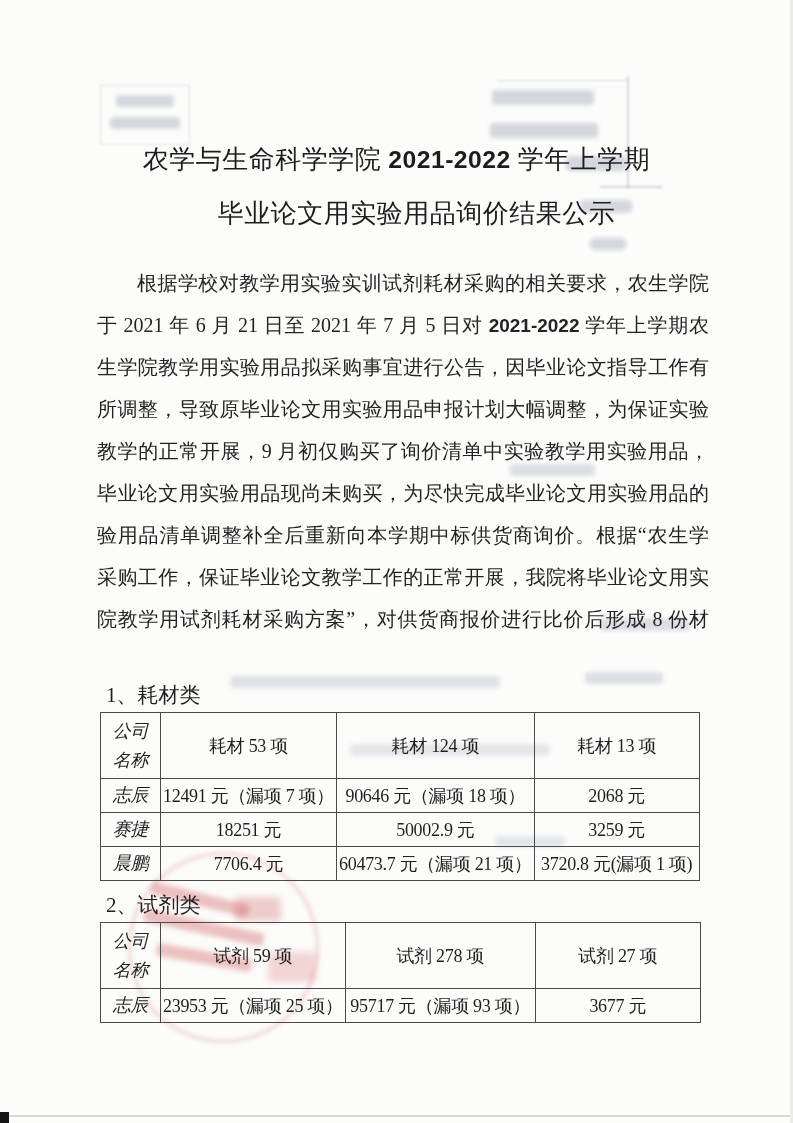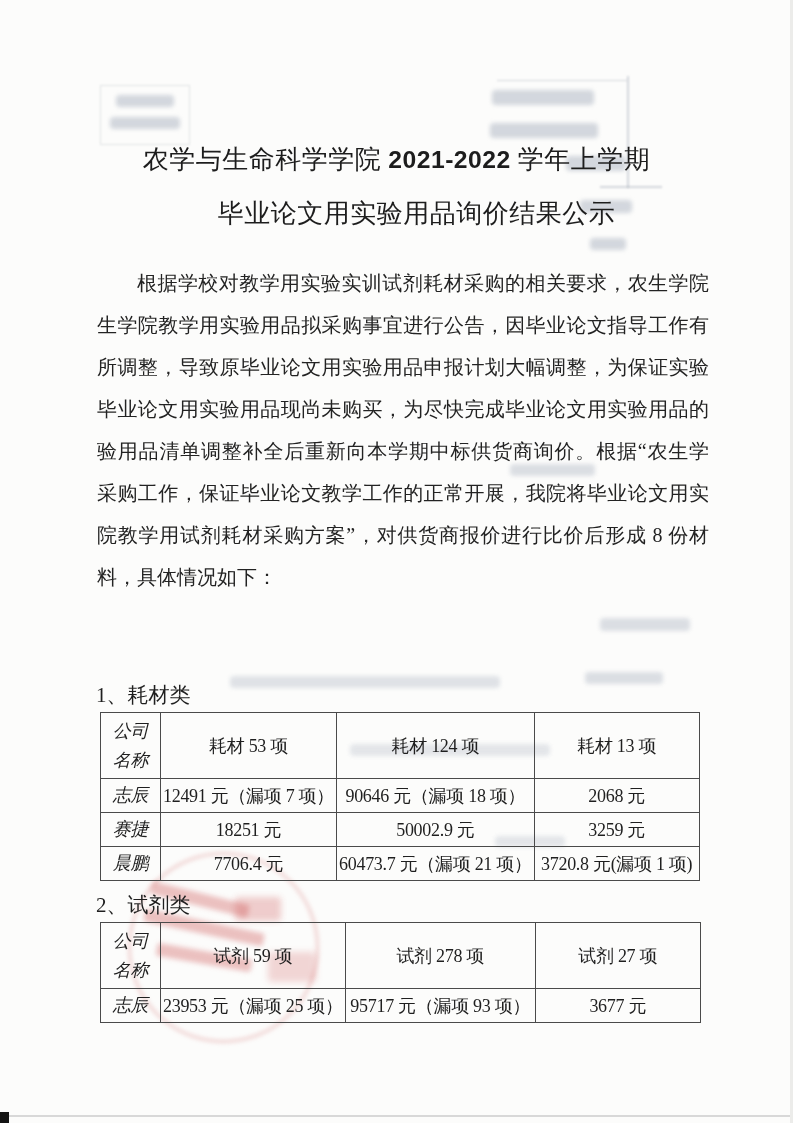--- a/index.html
+++ b/index.html
@@ -21,21 +21,21 @@
   .title1{top:142px;}
   .title2{top:196px;margin-left:20px;}
   .paragraph{position:absolute;top:262px;left:97px;width:612px;font-size:20px;color:#232323;}
   .pline{
     height:42px;line-height:42px;
     text-align:justify;text-align-last:justify;
     overflow:hidden;
   }
   .pline.indent{text-indent:40px;}
   .pline.lastline{text-align:left;text-align-last:left;}
-  .section-heading{position:absolute;left:96px;font-size:21px;color:#1f1f1f;}
+  .section-heading{position:absolute;left:106px;font-size:21px;color:#1f1f1f;}
   .heading1{top:681px;}
   .heading2{top:891px;}
   table.t{
     position:absolute;left:100px;border-collapse:collapse;table-layout:fixed;
     font-size:18px;color:#1f1f1f;background:transparent;
   }
   .t1{top:712px;}
   .t2{top:922px;}
   table.t th,table.t td{
     border:1.6px solid #4a4a4a;text-align:center;vertical-align:middle;
@@ -104,27 +104,28 @@
     <div class="right-edge"></div>
     <div class="corner-square"></div>
   </div>
 
   <div class="content">
     <div class="title title1">农学与生命科学学院 <span class="num sans">2021-2022</span> 学年上学期</div>
     <div class="title title2">毕业论文用实验用品询价结果公示</div>
 
     <div class="paragraph">
         <div class="pline indent">根据学校对教学用实验实训试剂耗材采购的相关要求，农生学院</div>
+        <div class="pline">于 <span class="num">2021</span> 年 <span class="num">6</span> 月 <span class="num">21</span> 日至 <span class="num">2021</span> 年 <span class="num">7</span> 月 <span class="num">5</span> 日对 <span class="num sans">2021-2022</span> 学年上学期农</div>
         <div class="pline">生学院教学用实验用品拟采购事宜进行公告，因毕业论文指导工作有</div>
         <div class="pline">所调整，导致原毕业论文用实验用品申报计划大幅调整，为保证实验</div>
+        <div class="pline">教学的正常开展，<span class="num">9</span> 月初仅购买了询价清单中实验教学用实验用品，</div>
         <div class="pline">毕业论文用实验用品现尚未购买，为尽快完成毕业论文用实验用品的</div>
         <div class="pline">验用品清单调整补全后重新向本学期中标供货商询价。根据“农生学</div>
         <div class="pline">采购工作，保证毕业论文教学工作的正常开展，我院将毕业论文用实</div>
         <div class="pline">院教学用试剂耗材采购方案”，对供货商报价进行比价后形成 <span class="num">8</span> 份材</div>
-        <div class="pline lastline">料，具体情况如下：</div>
       </div>
 
     <div class="section-heading heading1"><span class="num">1</span>、耗材类</div>
     <table class="t t1">
       <colgroup>
           <col style="width:60px">
           <col style="width:171px">
           <col style="width:190px">
           <col style="width:165px">
         </colgroup>

